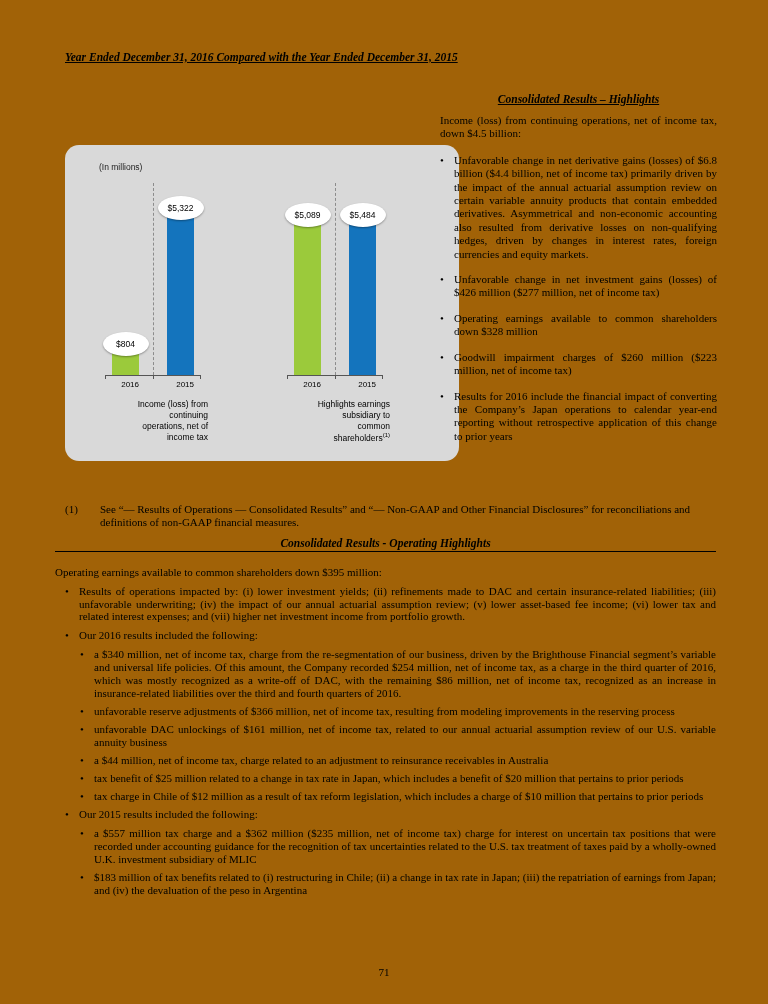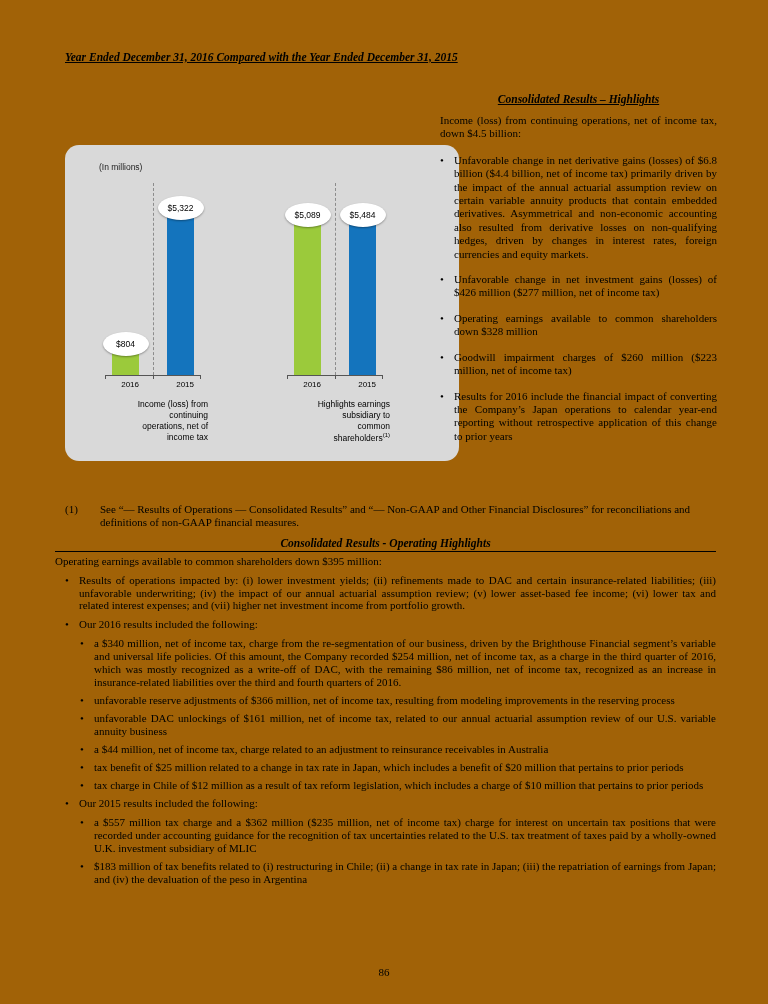--- a/index.html
+++ b/index.html
@@ -120,21 +120,21 @@
     line-height: 1.18;
   }
   .op-heading {
     margin: 0;
     border-bottom: 1px solid #000;
     font-size: 11.5px;
     font-weight: bold;
     font-style: italic;
     text-align: center;
   }
-  .op-intro { margin: 3px 0 6px 0; }
+  .op-intro { margin: 14px 0 6px 0; }
   .operating .bullet.l1 { padding-left: 10px; margin: 4px 0 6px 0; }
   .operating .bullet.l2 { padding-left: 25px; margin: 0 0 5px 0; }
 
   .page-number {
     position: absolute;
     top: 966px; left: 0; width: 768px;
     text-align: center;
   }
 </style>
 </head>
@@ -264,15 +264,15 @@
           <span class="bmark">•</span>
           <span class="btext">a $557 million tax charge and a $362 million ($235 million, net of income tax) charge for interest on uncertain tax positions that were recorded under accounting guidance for the recognition of tax uncertainties related to the U.S. tax treatment of taxes paid by a wholly-owned U.K. investment subsidiary of MLIC</span>
         </div>
         <div class="bullet l2">
           <span class="bmark">•</span>
           <span class="btext">$183 million of tax benefits related to (i) restructuring in Chile; (ii) a change in tax rate in Japan; (iii) the repatriation of earnings from Japan; and (iv) the devaluation of the peso in Argentina</span>
         </div>
       </div>
   </div>
 
-  <div class="page-number">86</div>
+  <div class="page-number">71</div>
 
 </div>
 
 </body></html>

